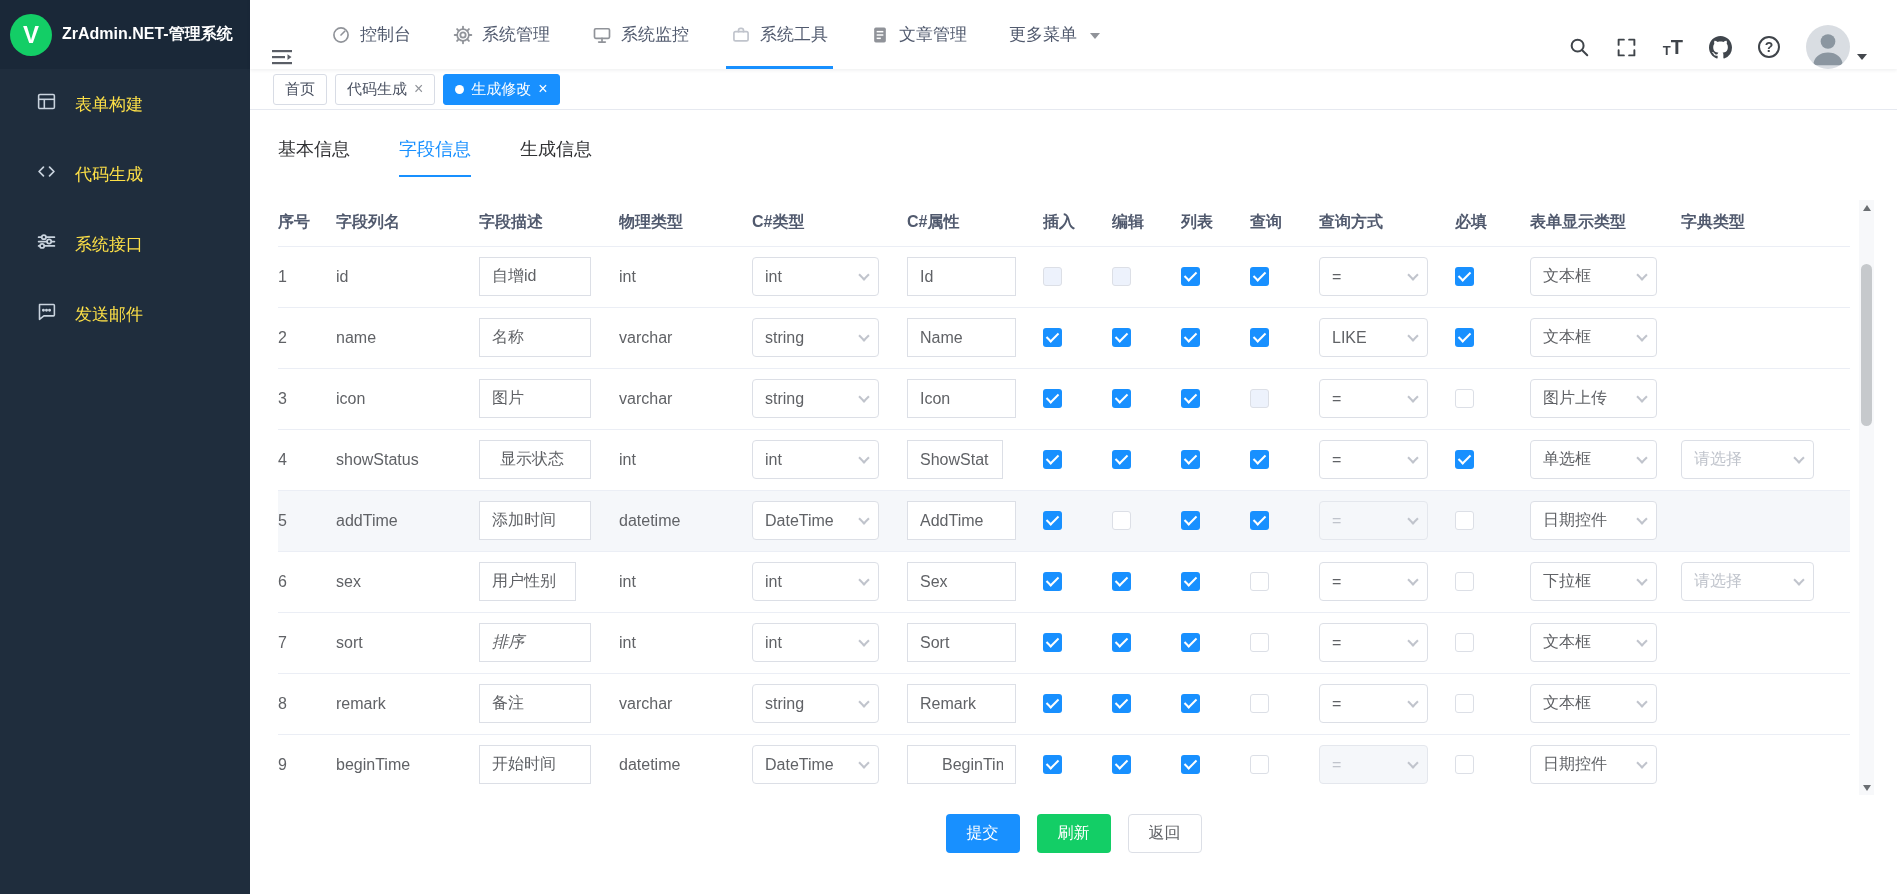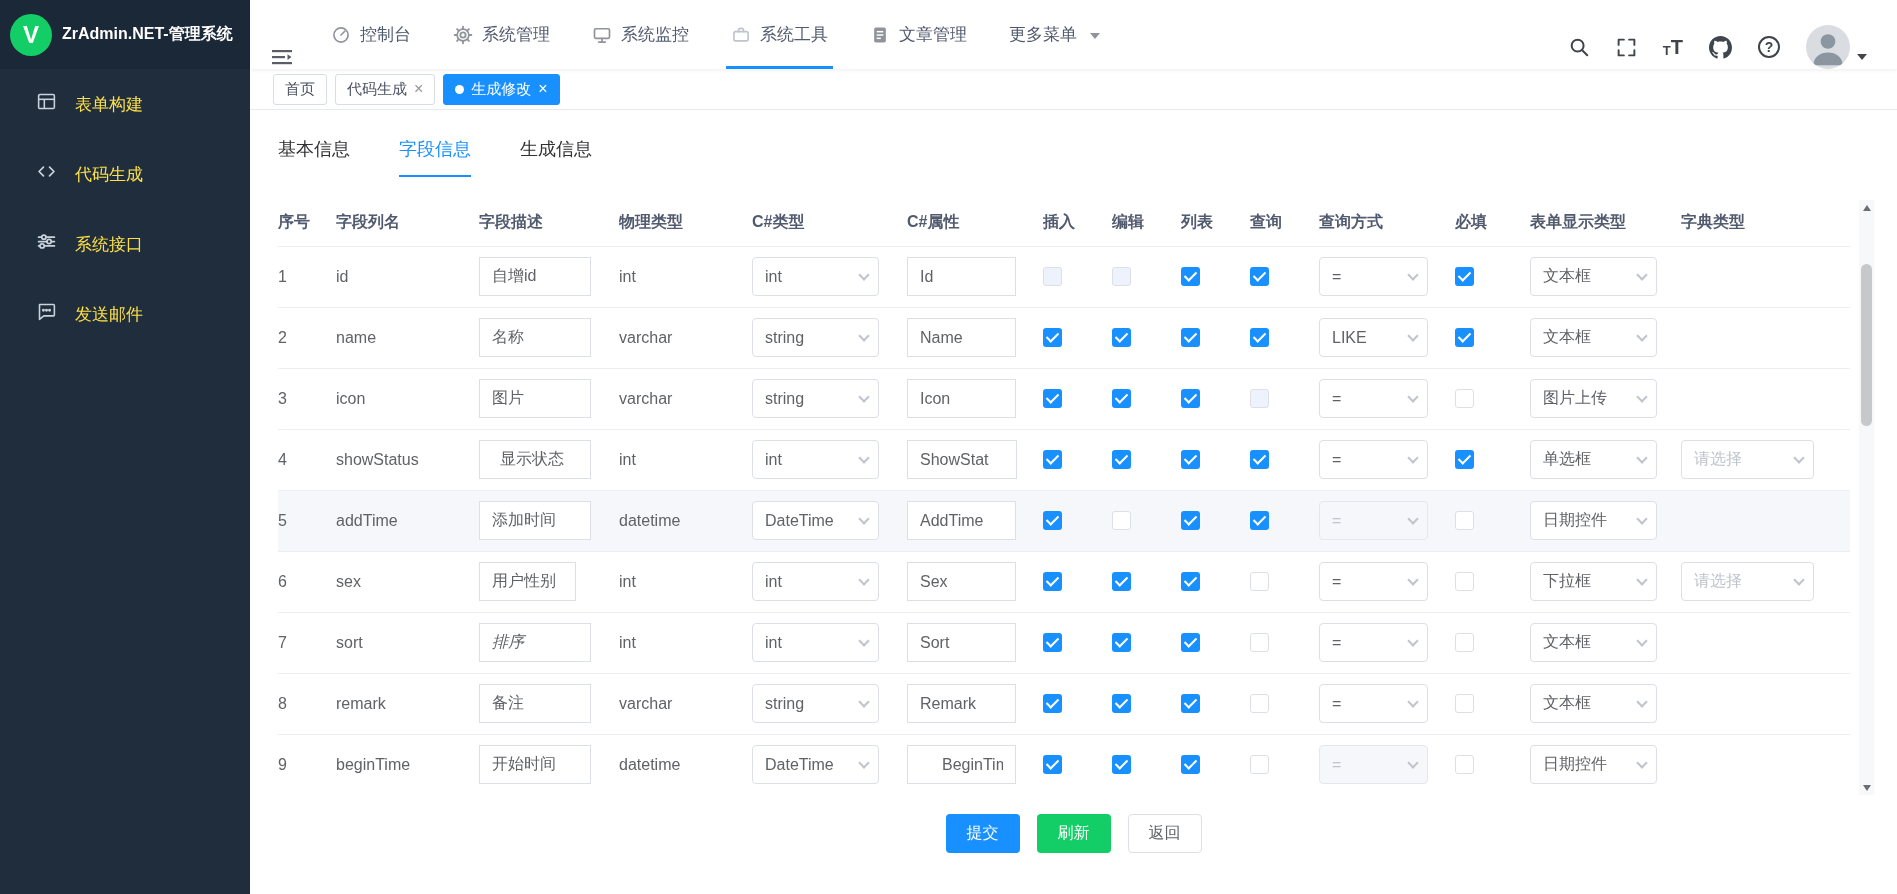--- a/index.html
+++ b/index.html
@@ -451,21 +451,21 @@
             <td>4</td>
             <td>showStatus</td>
             <td><input class="tinput" value="显示状态" style="width: 112px; padding-left: 20px;"></td>
             <td>int</td>
             <td>
               <div class="sel" style="width: 127px;">
                 <span class="sel-text">int</span>
                 <i class="sel-arrow"></i>
               </div>
             </td>
-            <td><input class="tinput" value="ShowStat" style="width: 110px;"></td>
+            <td><input class="tinput" value="ShowStat" style="width: 96px;"></td>
             <td>
               <div class="cb checked"></div>
             </td>
             <td>
               <div class="cb checked"></div>
             </td>
             <td>
               <div class="cb checked"></div>
             </td>
             <td>

